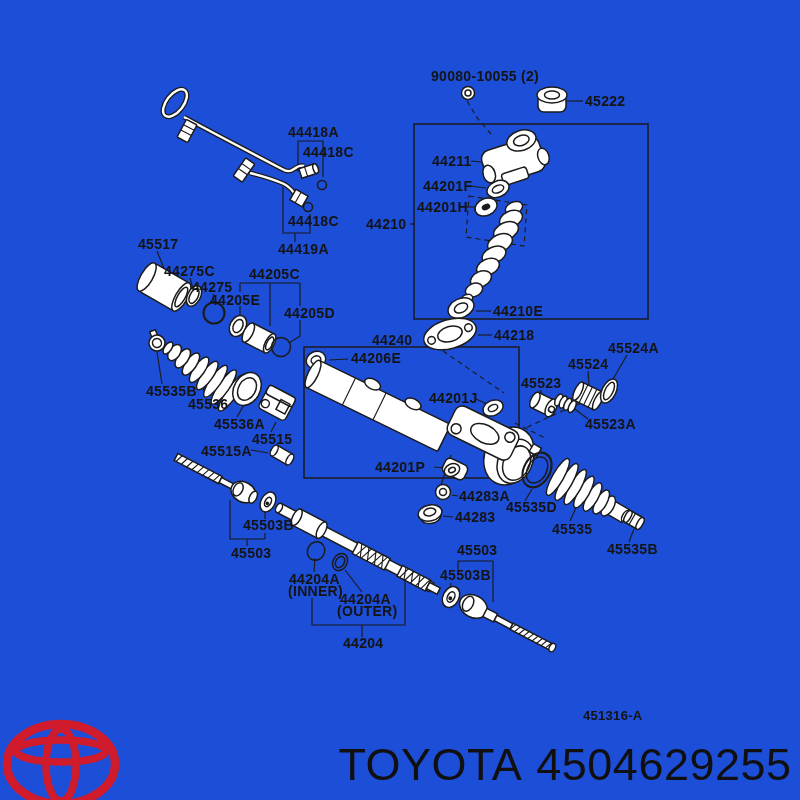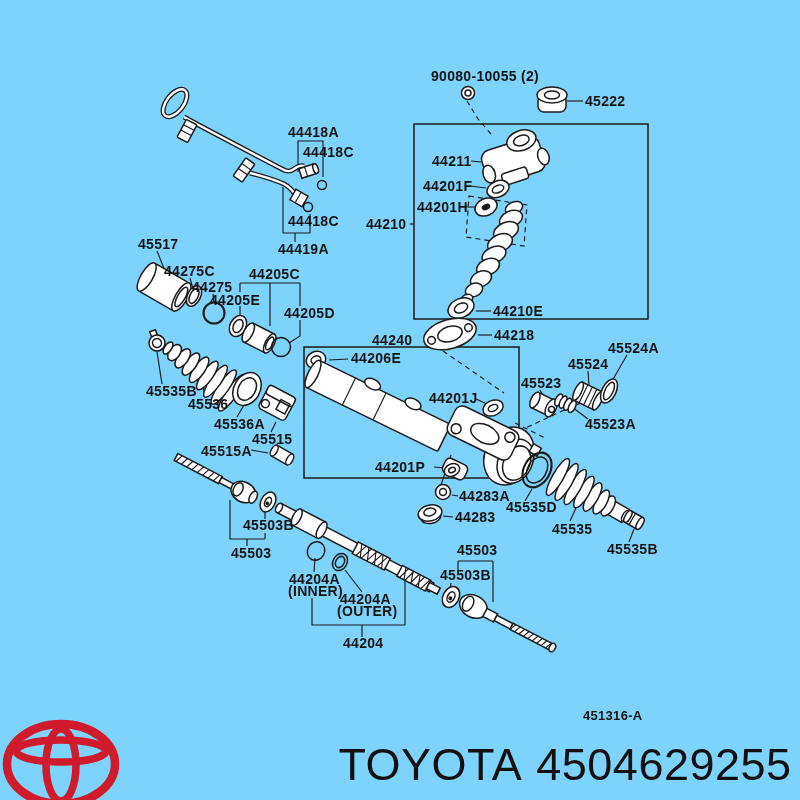--- a/index.html
+++ b/index.html
@@ -1,16 +1,16 @@
 <!DOCTYPE html>
 <html><head>
 <meta charset="utf-8">
 <style>
   html,body{margin:0;padding:0;background:#ffffff;}
-  .stage{position:relative;width:800px;height:800px;background:#7dd3fc;overflow:hidden;}
+  .stage{position:relative;width:800px;height:800px;background:#1d4ed8;overflow:hidden;}
   svg{display:block;}
   .fw  {fill:#ffffff;stroke:#1b1b1b;stroke-width:1.5;}
   .ln  {fill:none;stroke:#1b1b1b;stroke-width:1.5;}
   .ln2 {fill:none;stroke:#1b1b1b;stroke-width:2.1;}
   .thin{fill:none;stroke:#1b1b1b;stroke-width:1.15;}
   .dash{fill:none;stroke:#1b1b1b;stroke-width:1.15;stroke-dasharray:5 4;}
   .tube-o{fill:none;stroke:#1b1b1b;stroke-width:5;}
   .tube-i{fill:none;stroke:#ffffff;stroke-width:2.4;}
   .dk  {fill:#1b1b1b;stroke:none;}
   .part-label{font-family:"Liberation Sans",sans-serif;font-weight:bold;font-size:14px;fill:#141414;letter-spacing:.3px;}

